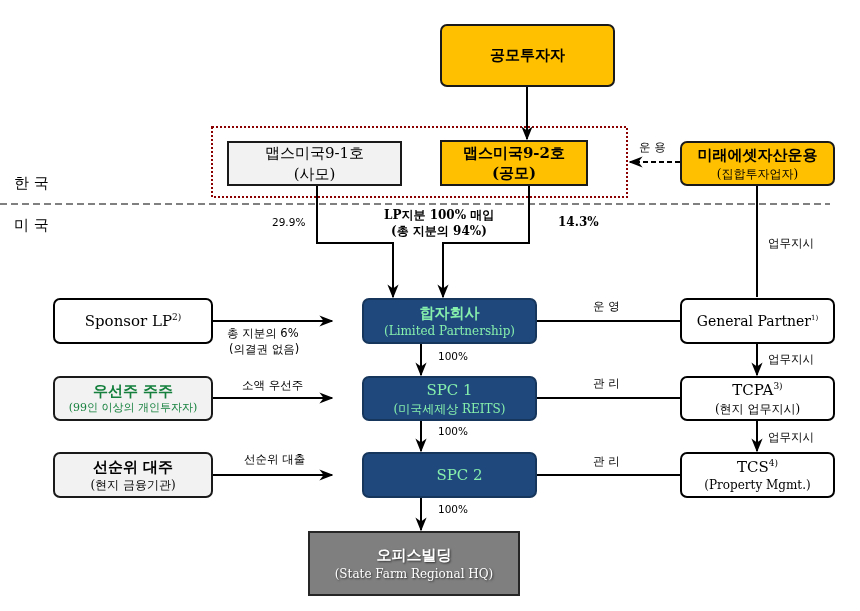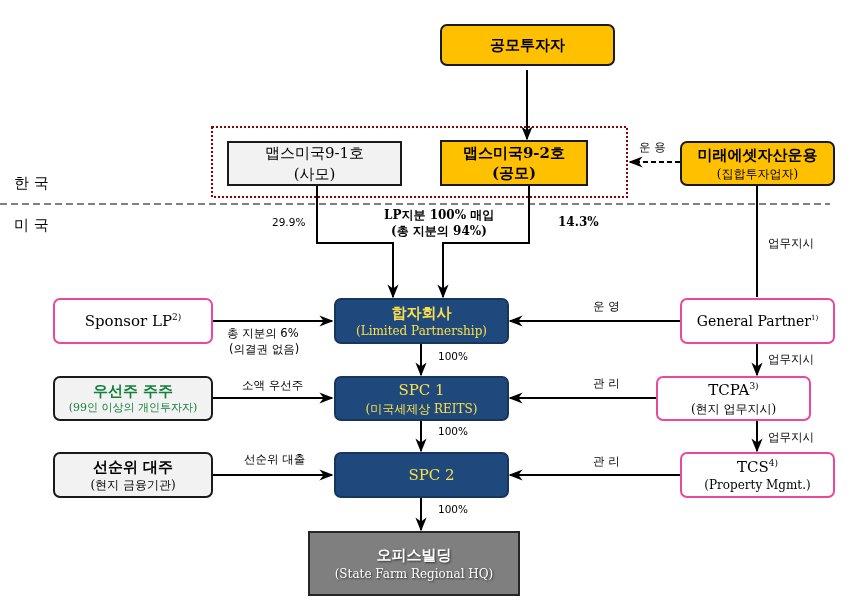--- a/index.html
+++ b/index.html
@@ -2,23 +2,23 @@
 <html><head>
 <meta charset="utf-8">
 <style>
   html, body { margin:0; padding:0; background:#ffffff; }
   body { width:860px; height:611px; position:relative; overflow:hidden;
          font-family:"DejaVu Serif", serif; color:#000; }
   .box { position:absolute; box-sizing:border-box; display:flex; flex-direction:column;
          align-items:center; justify-content:center; text-align:center; line-height:1.35; }
   .rounded { border-radius:7px; }
   .yellow { background:#ffc000; border:2px solid #1a1a1a; }
-  .white { background:#ffffff; border:2px solid #ec4899; }
+  .white { background:#ffffff; border:2px solid #000000; }
   .light { background:#f2f2f2; border:2px solid #1a1a1a; }
-  .navy { background:#1f497d; border:2px solid #16365c; color:#fde047; }
+  .navy { background:#1f497d; border:2px solid #16365c; color:#86efac;margin-left:28px; }
   .gray { background:#7f7f7f; border:2px solid #262626; color:#fff;
           text-shadow:1px 1px 2px #333; }
   .t-main { font-size:15px; }
   .t-bold { font-weight:bold; }
   .t-sub { font-size:12px; }
   .lbl { position:absolute; font-family:"DejaVu Sans", sans-serif; font-size:11.5px; white-space:nowrap; }
   .lbl.b { font-weight:bold; font-family:"DejaVu Serif", serif; font-size:12px;margin-left:20px; }
   .region { position:absolute; font-family:"DejaVu Sans", sans-serif; font-size:15px; }
   sup { font-size:9px; vertical-align:super; line-height:0; }
   svg.lines { position:absolute; left:0; top:0; }
@@ -66,21 +66,21 @@
   <line x1="213" y1="475" x2="332" y2="475" stroke="#000" stroke-width="2" marker-end="url(#arr)"></line>
 
   <line x1="680" y1="475" x2="510" y2="475" stroke="#000" stroke-width="2" marker-end="url(#arr)"></line>
 
   <line x1="421" y1="498" x2="421" y2="530" stroke="#000" stroke-width="2" marker-end="url(#arr)"></line>
 </svg>
 
 <div class="region" style="left:14px;top:174px;">한 국</div>
 <div class="region" style="left:14px;top:216px;">미 국</div>
 
-<div class="box rounded yellow" style="left:440px;top:24px;width:175px;height:42px;">
+<div class="box rounded yellow" style="left:440px;top:24px;width:175px;height:63px;">
   <span class="t-main t-bold">공모투자자</span>
 </div>
 
 <div class="box light" style="left:227px;top:141px;width:175px;height:45px;">
   <span class="t-main">맵스미국9-1호</span>
   <span class="t-main">(사모)</span>
 </div>
 
 <div class="box yellow" style="left:440px;top:140px;width:148px;height:46px;">
   <span class="t-main t-bold">맵스미국9-2호</span>
@@ -108,21 +108,21 @@
 <div class="box rounded navy" style="left:334px;top:376px;width:175px;height:45px;">
   <span class="t-main">SPC 1</span>
   <span class="t-sub">(미국세제상 REITS)</span>
 </div>
 
 <div class="box rounded light" style="left:53px;top:376px;width:160px;height:45px;color:#15803d;">
   <span class="t-main t-bold">우선주 주주</span>
   <span class="t-sub" style="font-size:11px;">(99인 이상의 개인투자자)</span>
 </div>
 
-<div class="box rounded white" style="left:656px;top:376px;width:155px;height:45px;">
+<div class="box rounded white" style="left:680px;top:376px;width:155px;height:45px;">
   <span class="t-main"><span>TCPA</span><sup>3)</sup></span>
   <span class="t-sub">(현지 업무지시)</span>
 </div>
 
 <div class="box rounded navy" style="left:334px;top:452px;width:175px;height:46px;padding-left:20px;">
   <span class="t-main">SPC 2</span>
 </div>
 
 <div class="box rounded light" style="left:53px;top:452px;width:160px;height:46px;">
   <span class="t-main t-bold">선순위 대주</span>

